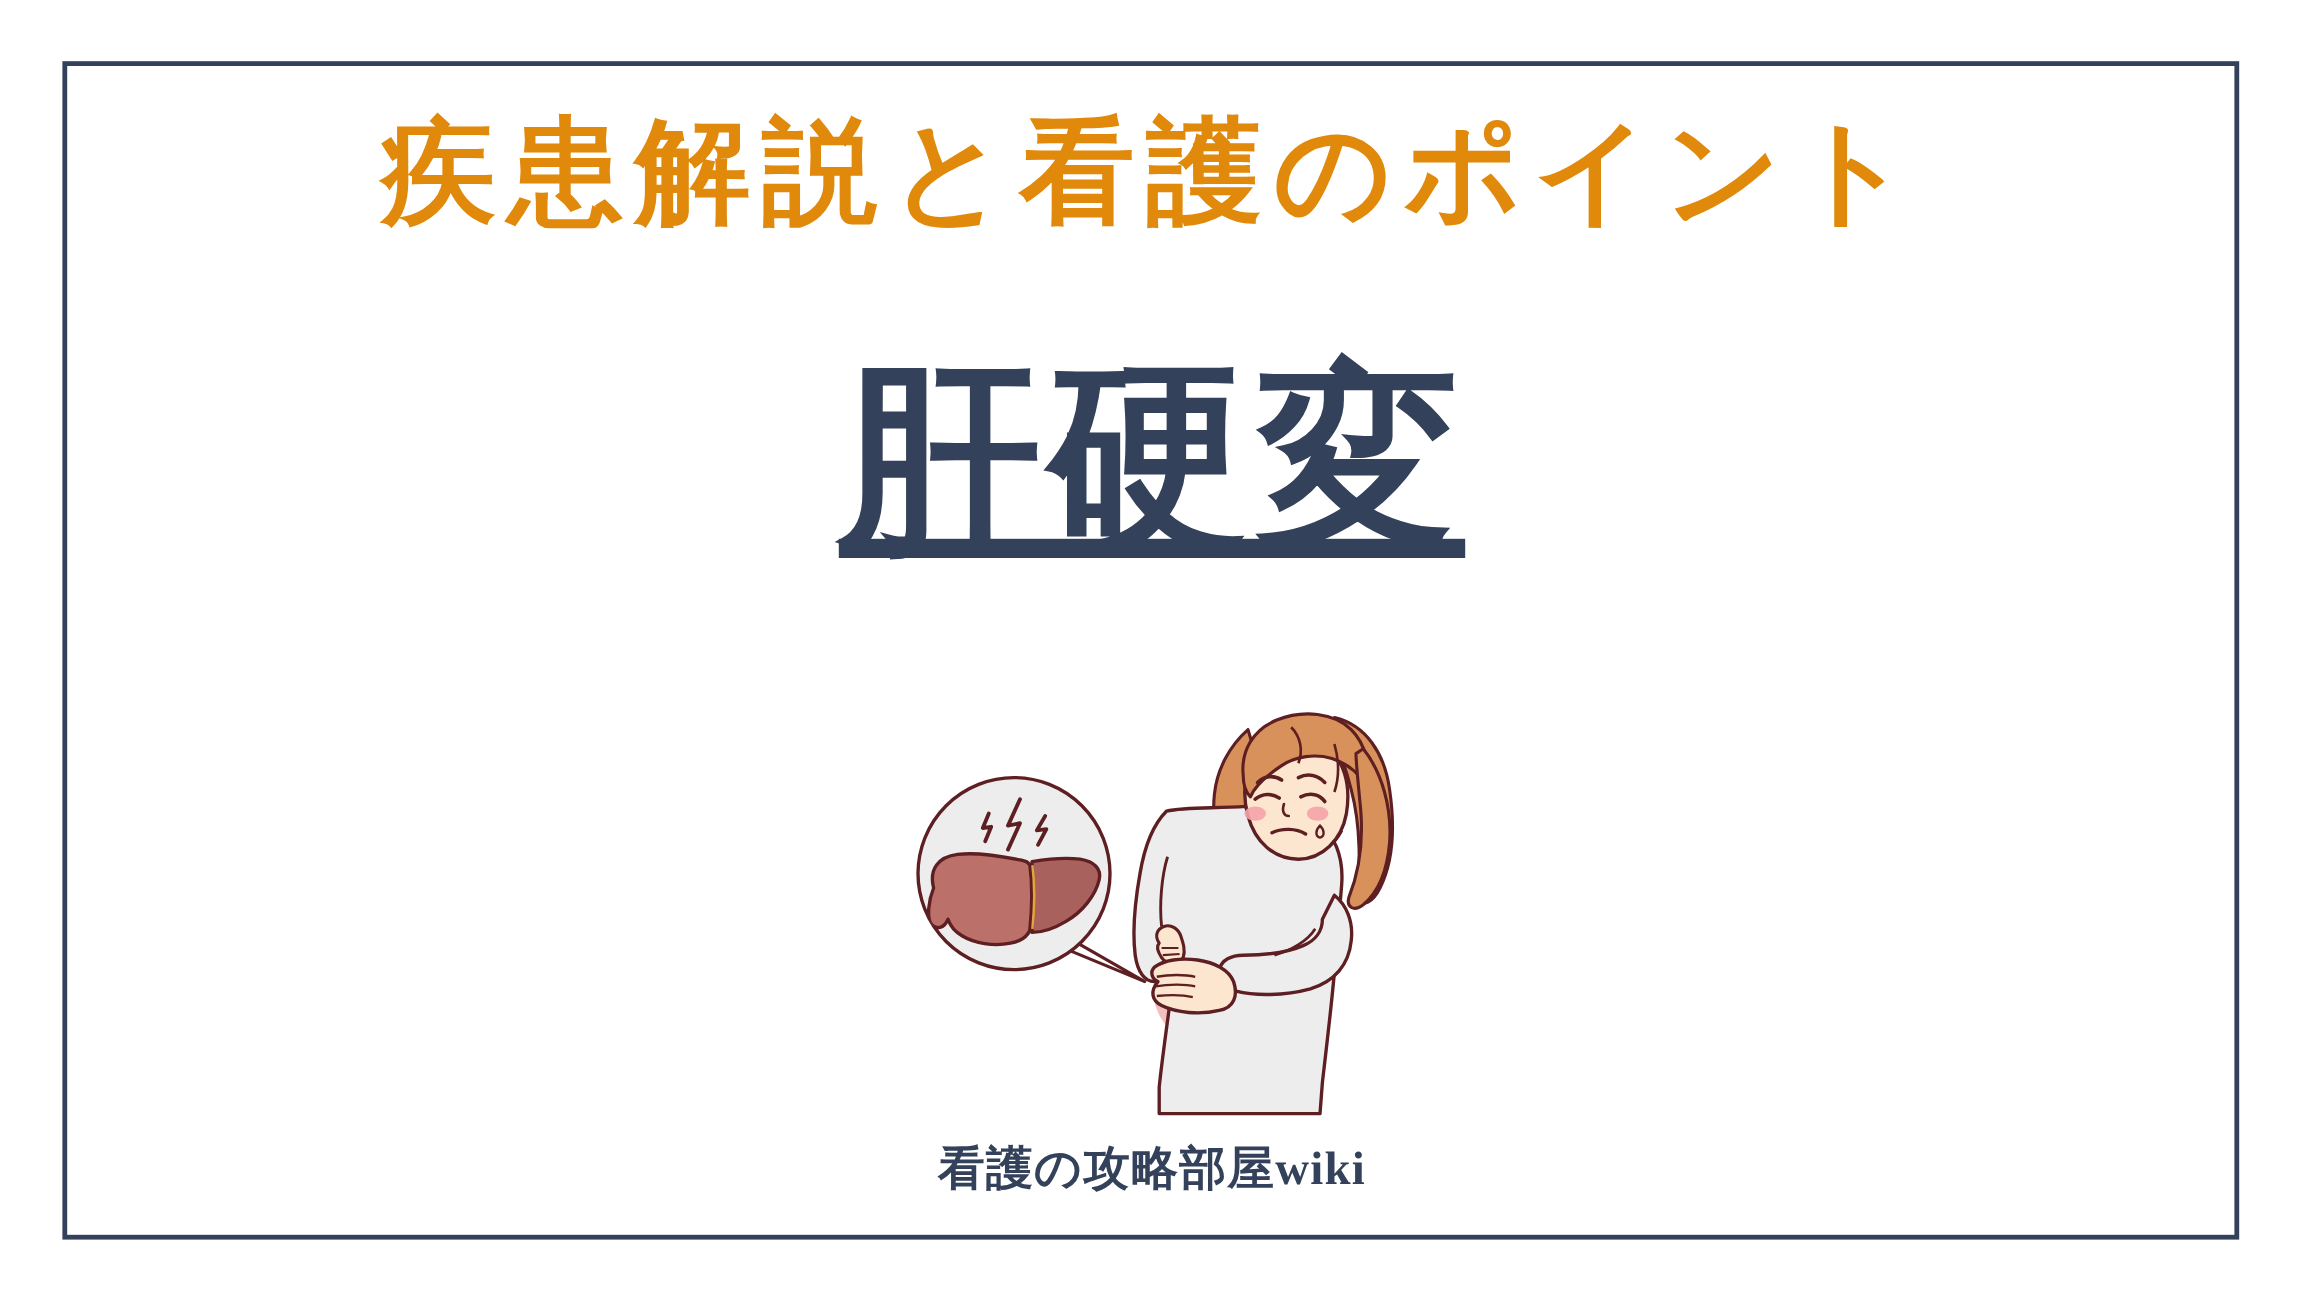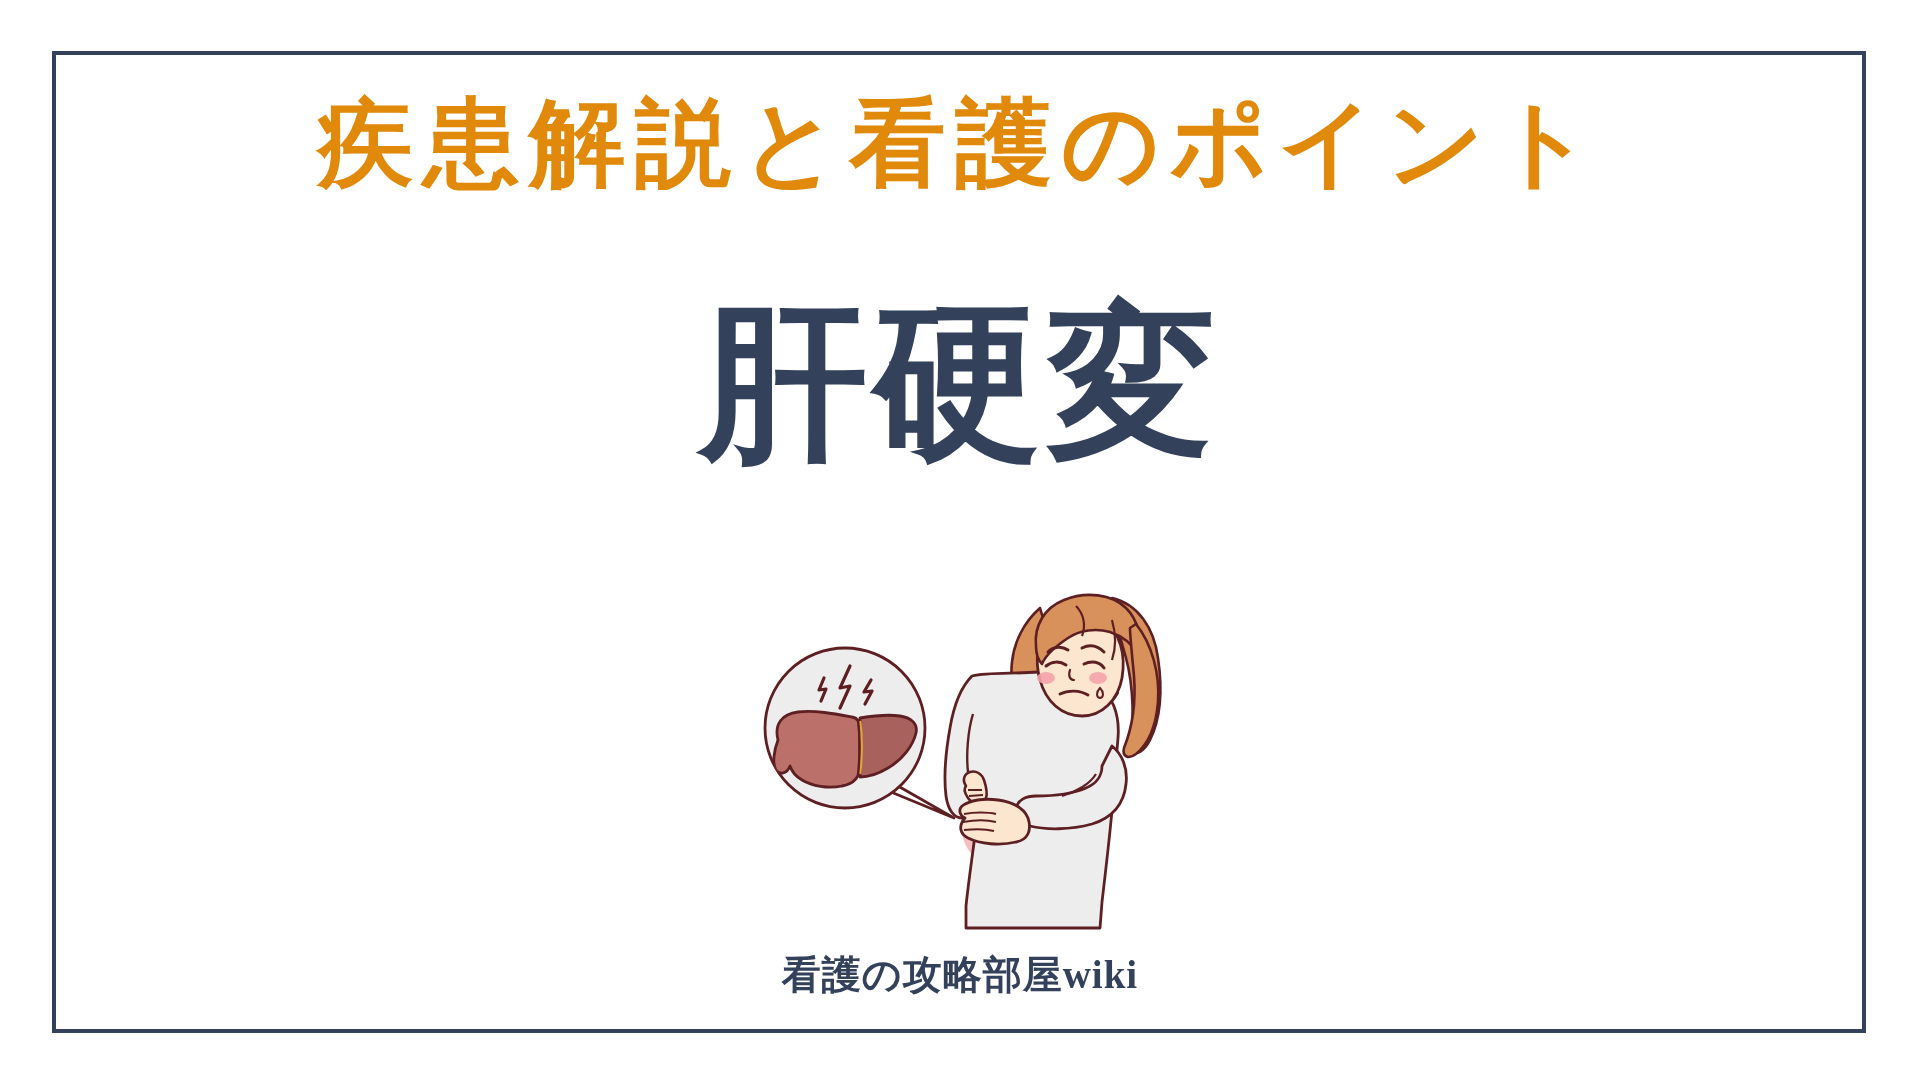--- a/index.html
+++ b/index.html
@@ -57,20 +57,21 @@
     top: 300px;
     width: 1920px;
     text-align: center;
     color: #33415a;
     font-size: 168px;
     line-height: 1.0;
     letter-spacing: 6px;
     font-weight: 700;
     font-family: "Liberation Serif", "DejaVu Serif", serif;
     white-space: nowrap;
+    text-decoration: underline;
   }
 
   
   #illustration {
     position: absolute;
     left: 740px;
     top: 528px;
     width: 476px;
     height: 420px;
   }

